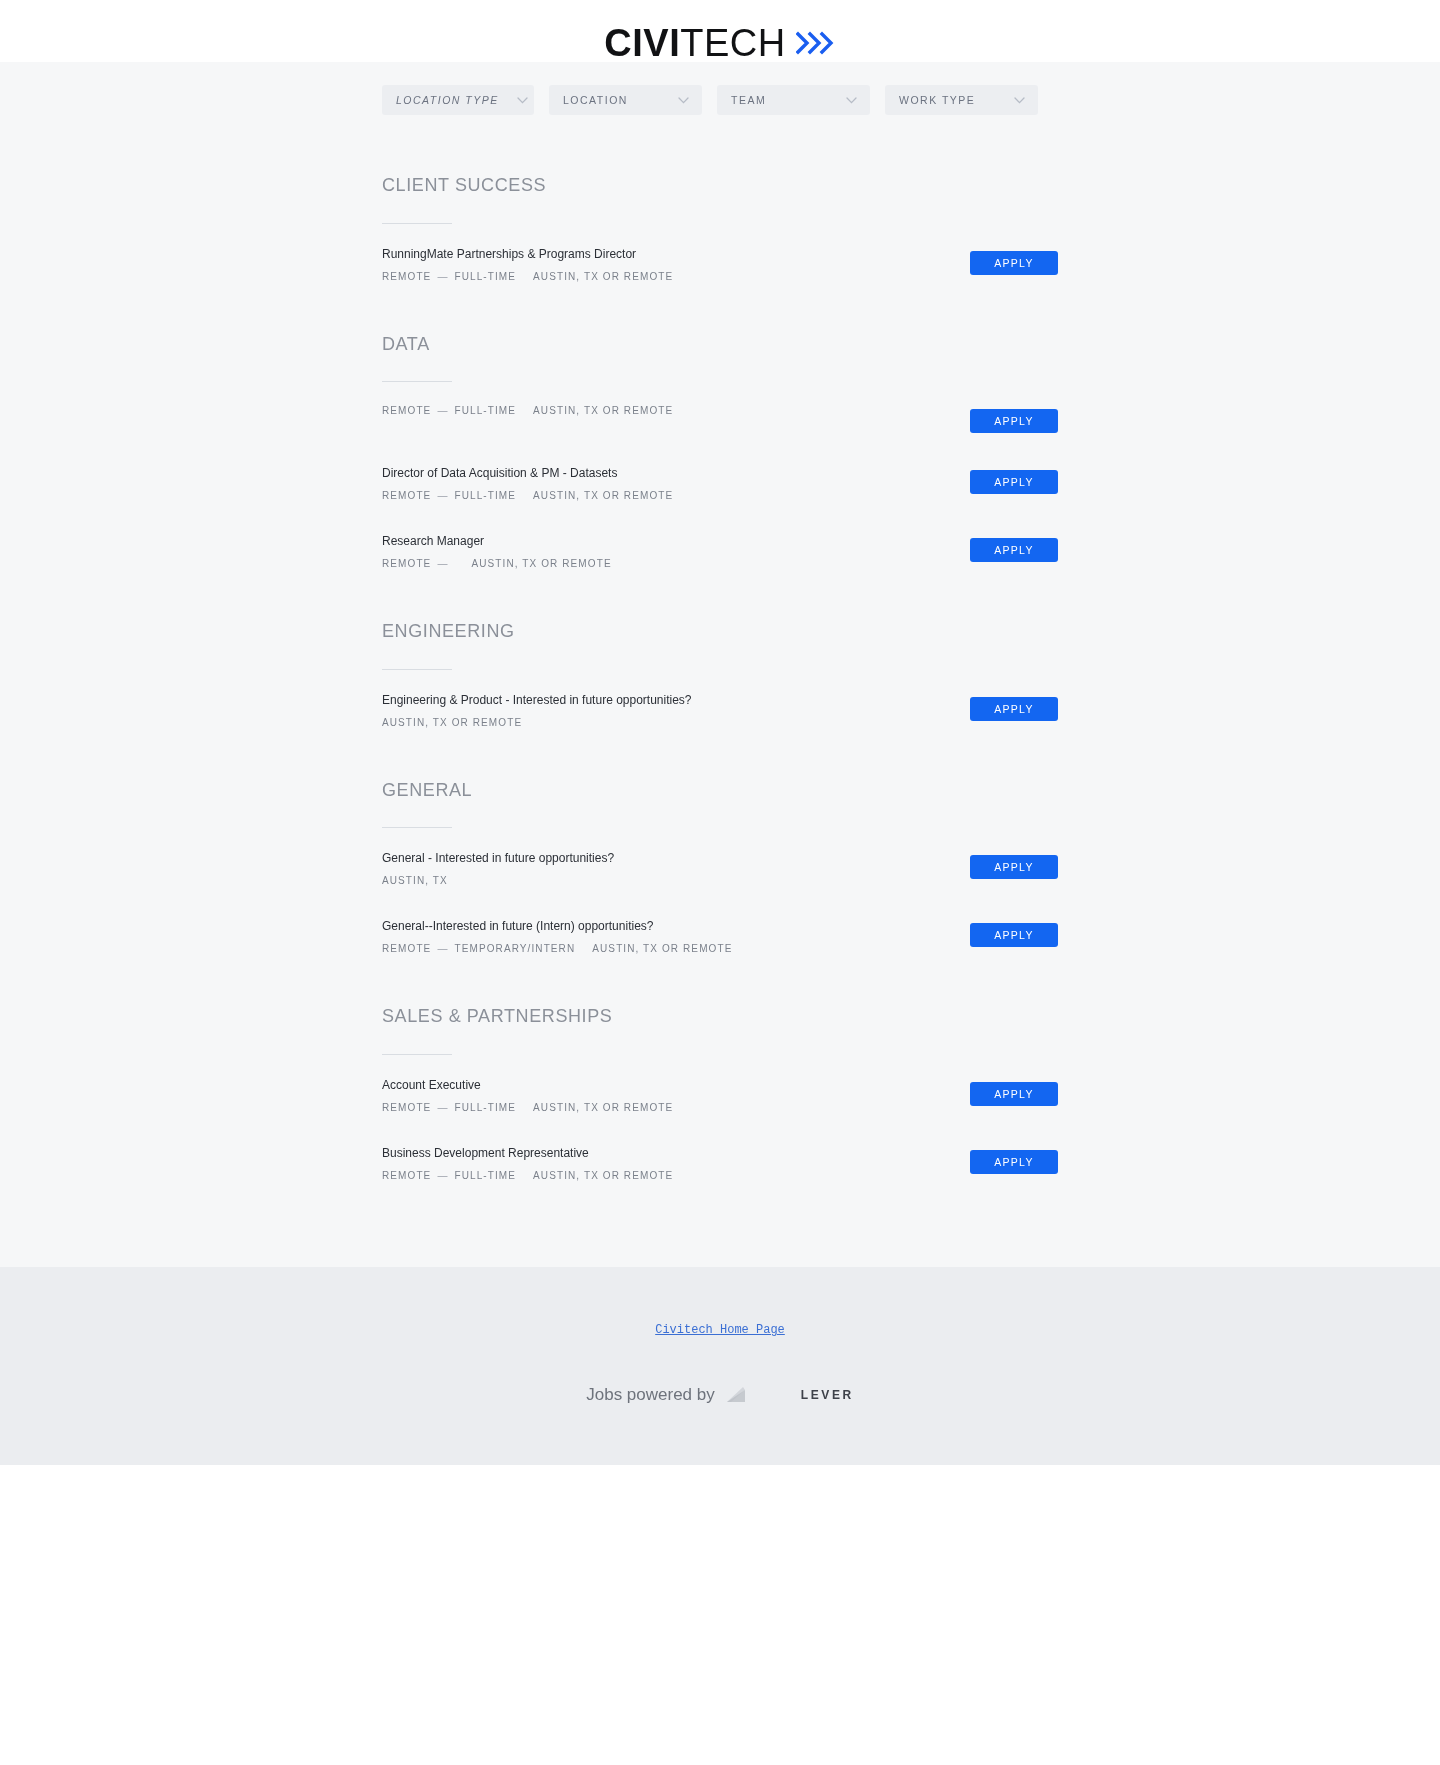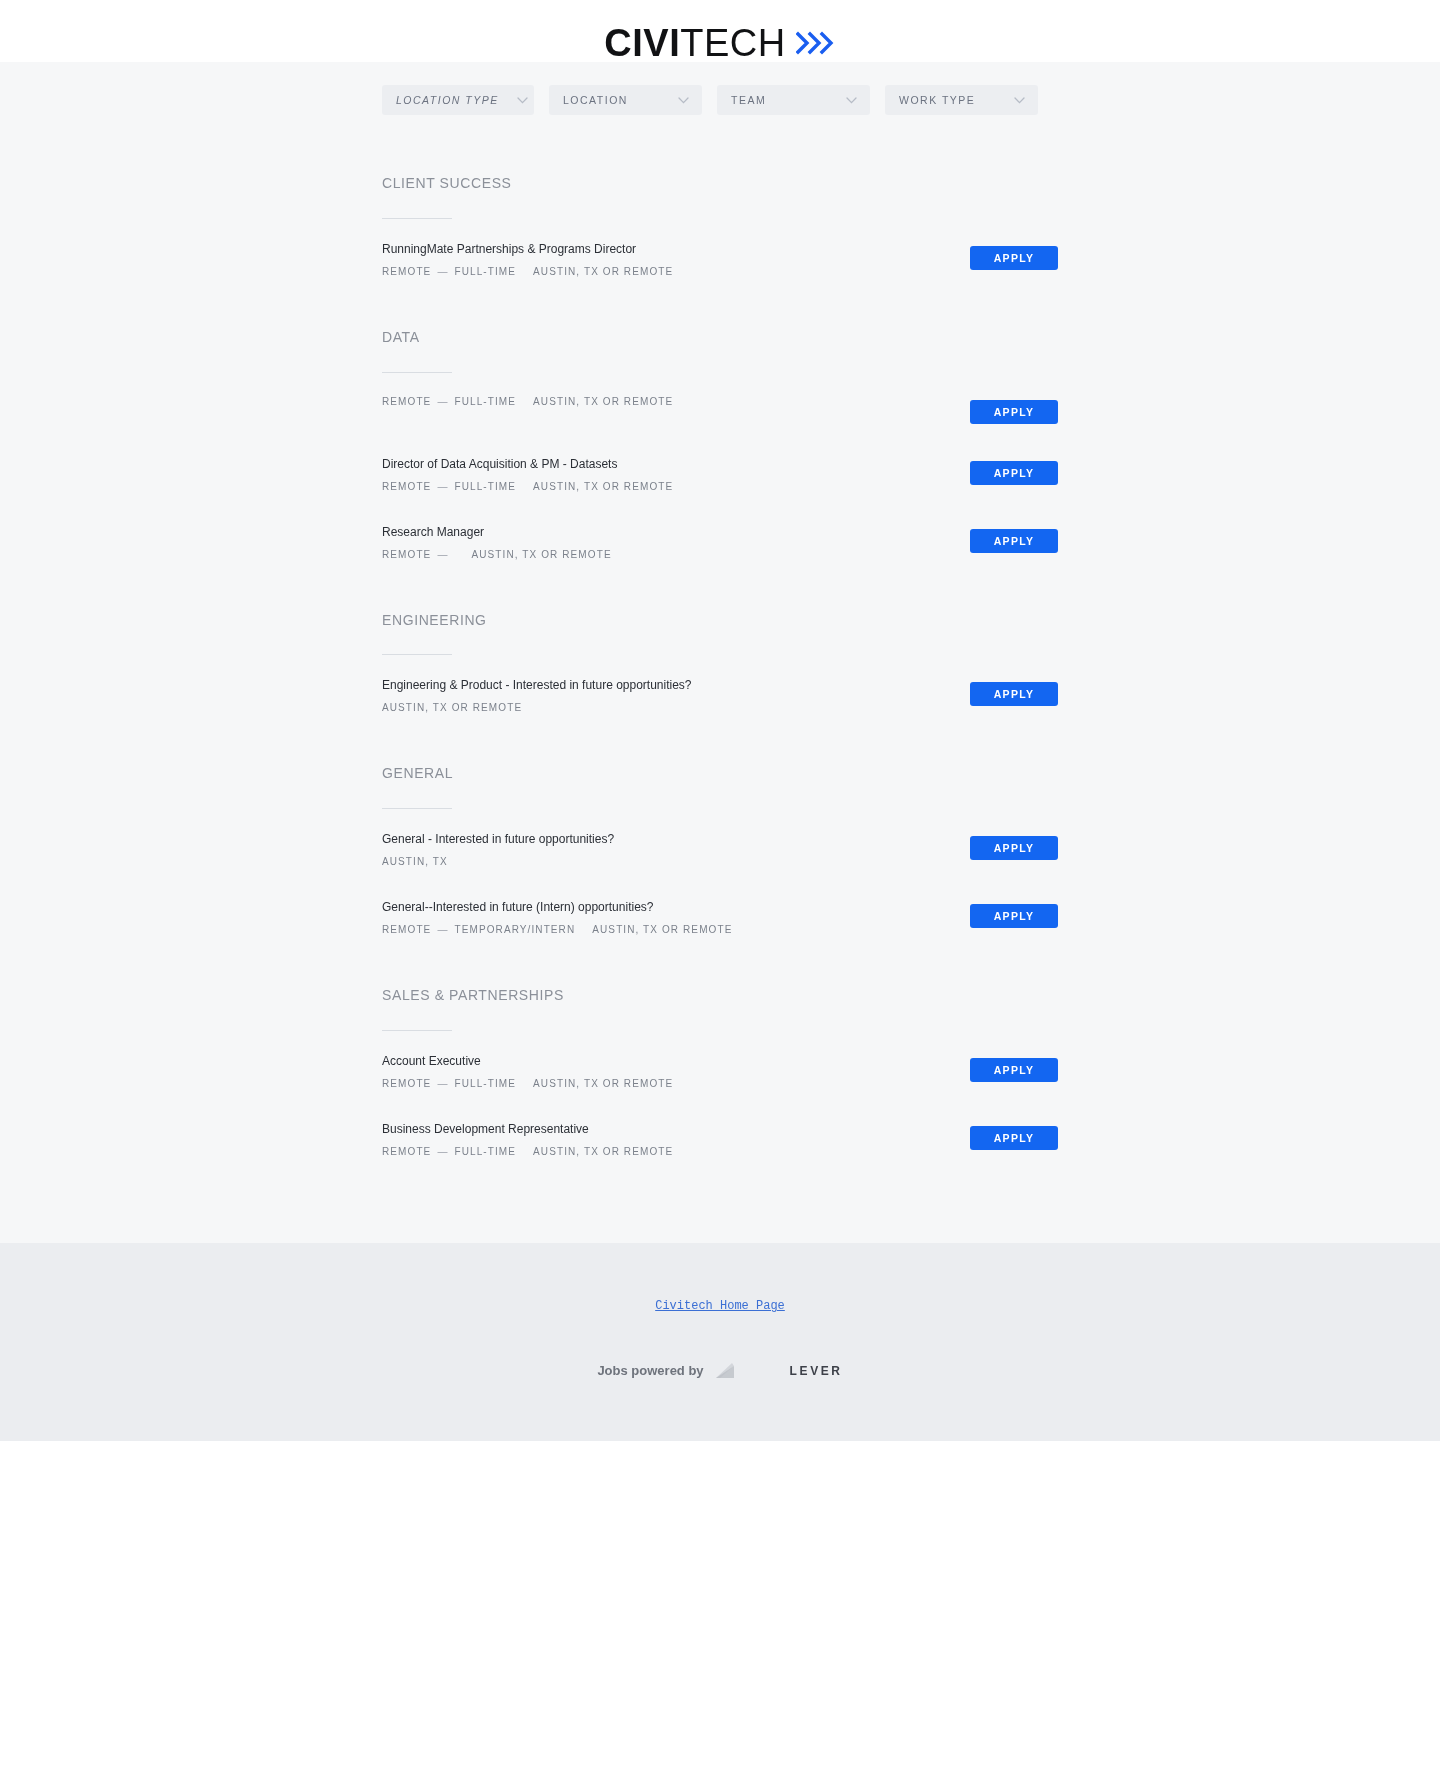--- a/index.html
+++ b/index.html
@@ -85,21 +85,21 @@
     color: #b6bcc6;
   }
   .f-location-type { width: 152px; font-style: italic; }
   .f-location { width: 153px; }
   .f-team { width: 153px; }
   .f-work-type { width: 153px; }
 
   
   .section { margin-bottom: 18px; }
   .section-head {
-    font-size: 14px;
+    font-size: 18px;
     letter-spacing: 0.6px;
     color: #8b9099;
     font-weight: 400;
     margin: 0 0 0 0;
     padding-top: 24px;
     line-height: 1.2;
   }
   .section-rule {
     width: 70px;
     height: 1px;
@@ -143,21 +143,21 @@
     flex: none;
     background: #1366f1;
     color: #ffffff;
     border: none;
     border-radius: 3px;
     height: 24px;
     min-width: 88px;
     padding: 0 14px;
     font-size: 10.5px;
     letter-spacing: 1.3px;
-    font-weight: 700;
+    font-weight: 400;
     text-transform: uppercase;
     cursor: pointer;
     font-family: inherit;
     margin-top: 4px;
   }
 
   
   .site-footer {
     background: #ebedf0;
     padding: 52px 0 60px 0;
@@ -172,23 +172,22 @@
     font-family: Liberation Mono, monospace;
   }
   .powered {
     margin-top: 48px;
     display: flex;
     align-items: center;
     justify-content: center;
     gap: 9px;
   }
   .powered-text {
-    font-size: 13px;
+    font-size: 17px;
     color: #6e737c;
-    font-weight: bold;
   }
   .lever-mark { display: inline-flex; align-items: center; }
   .lever-word {
     font-size: 12px;
     font-weight: 700;
     letter-spacing: 2.6px;
     color: #3d4149;
     margin-left: 42px;
   }
 </style>

